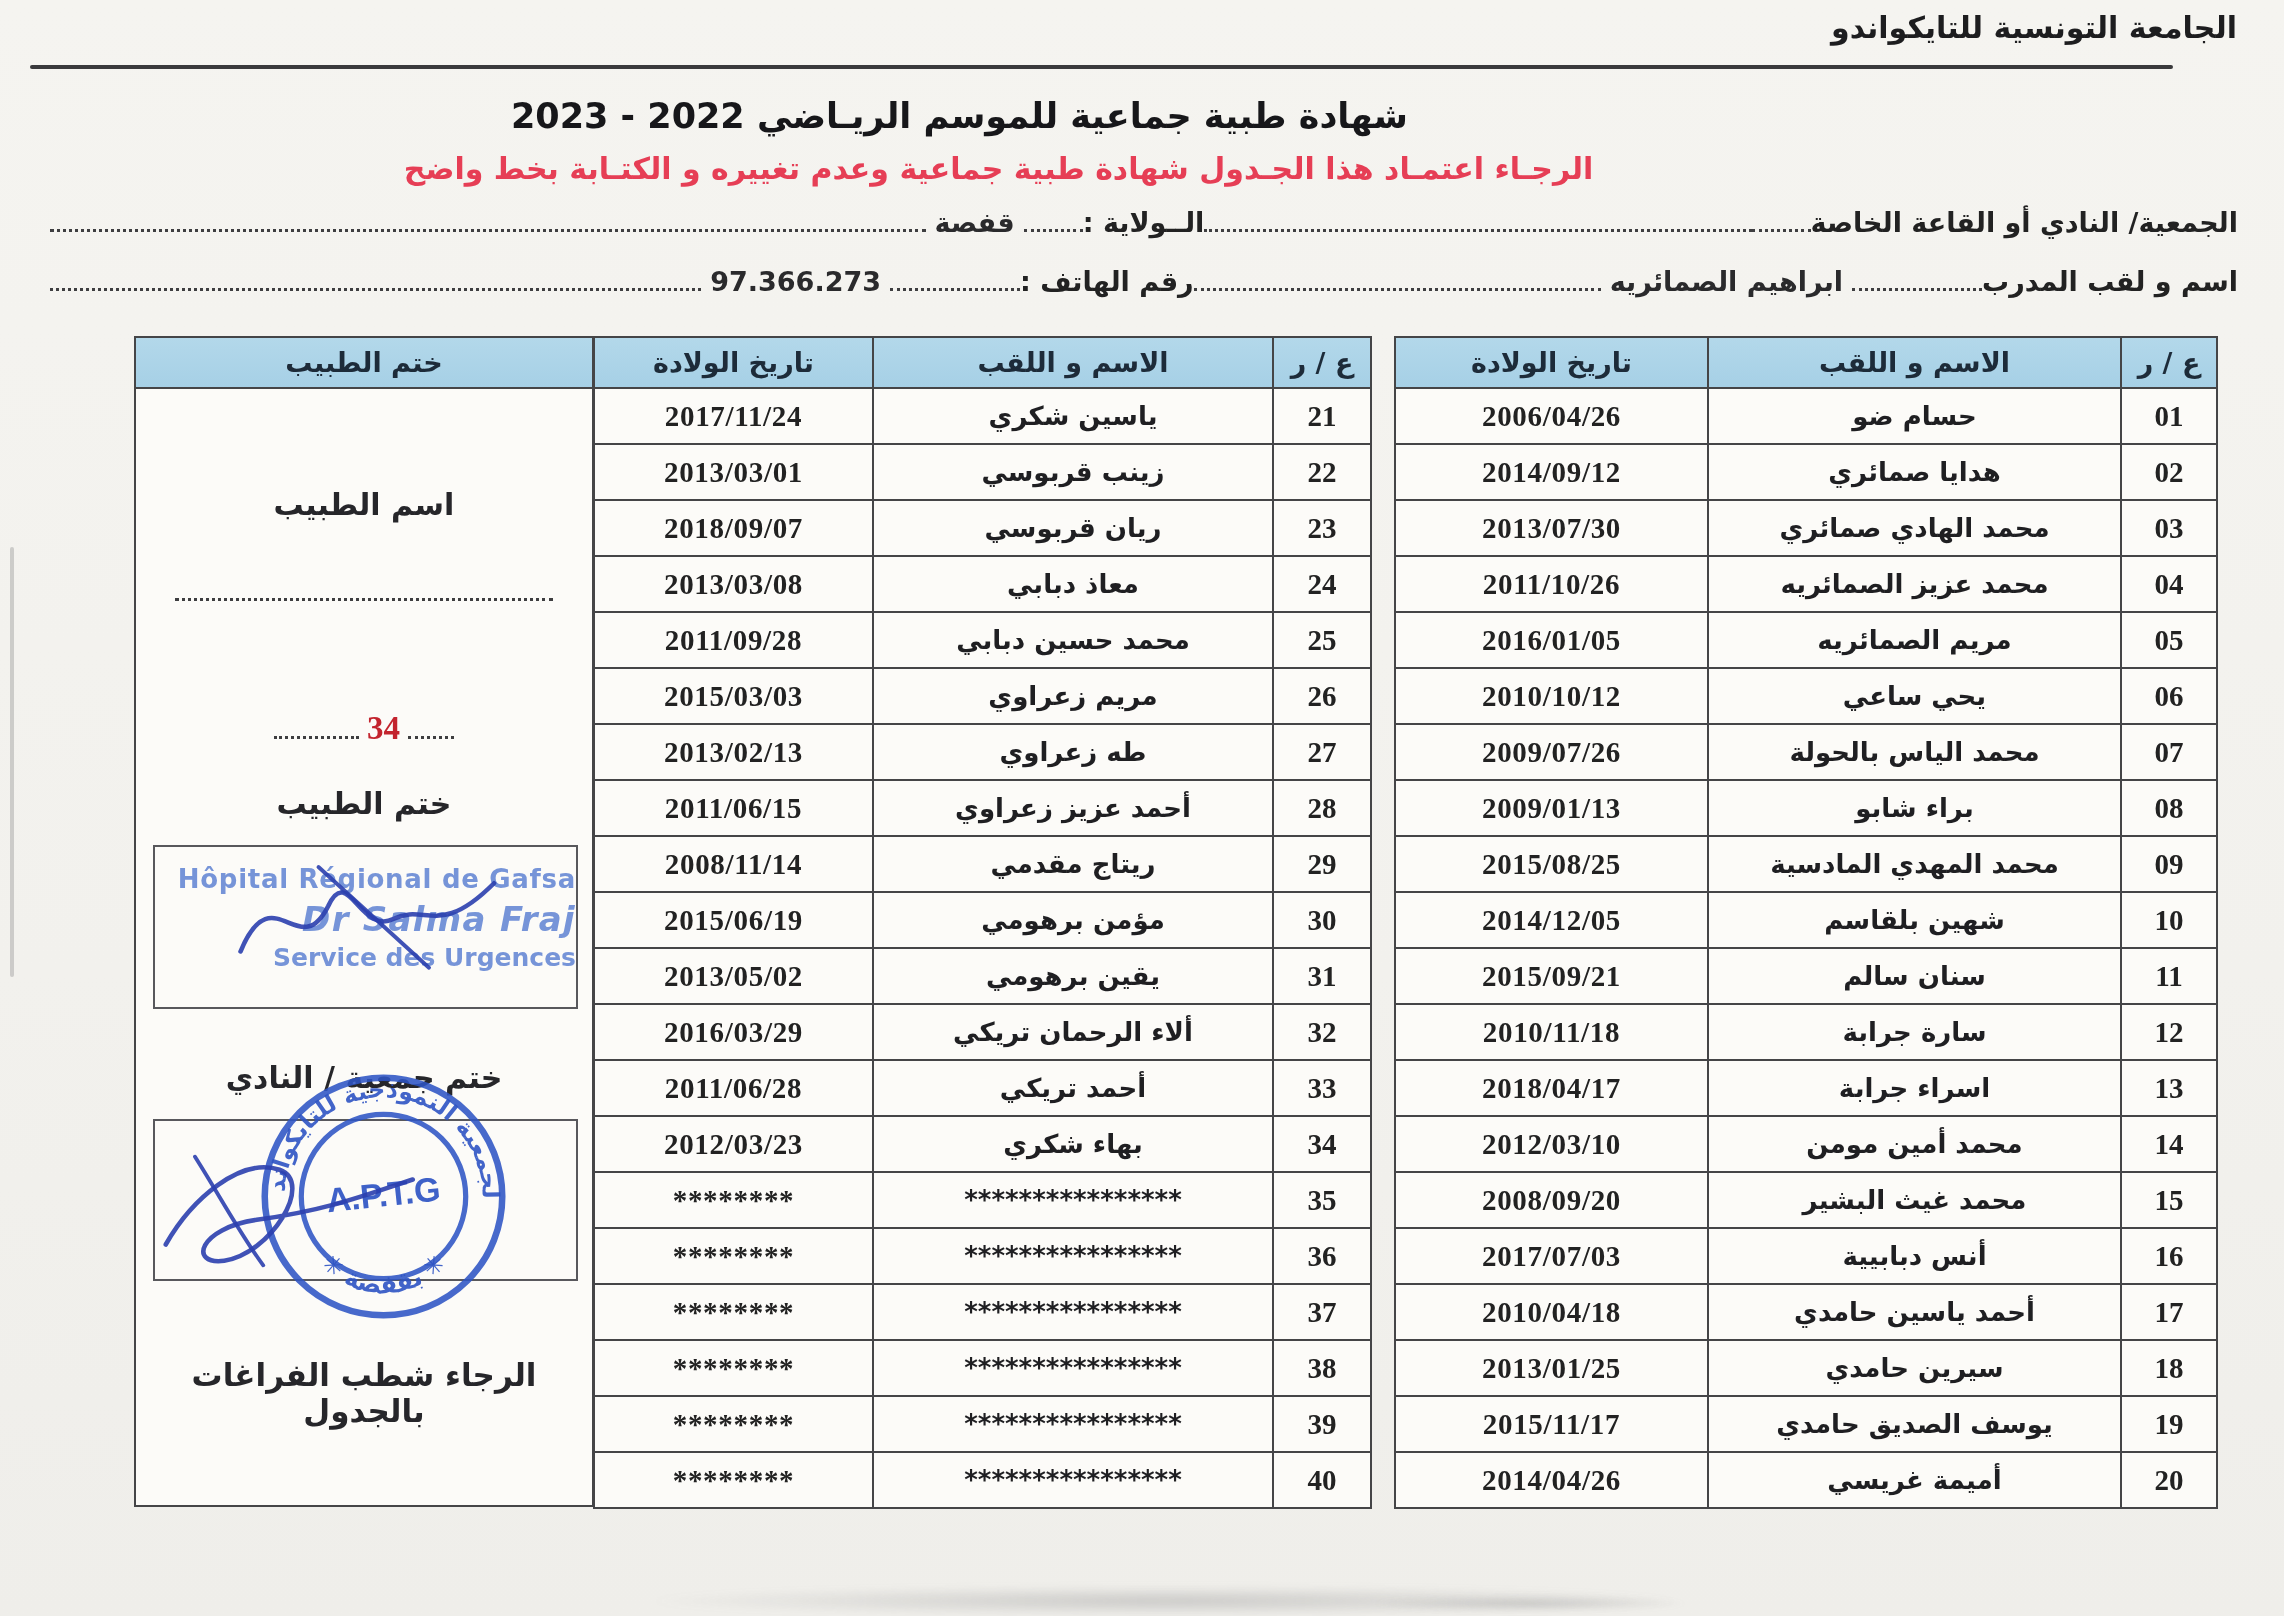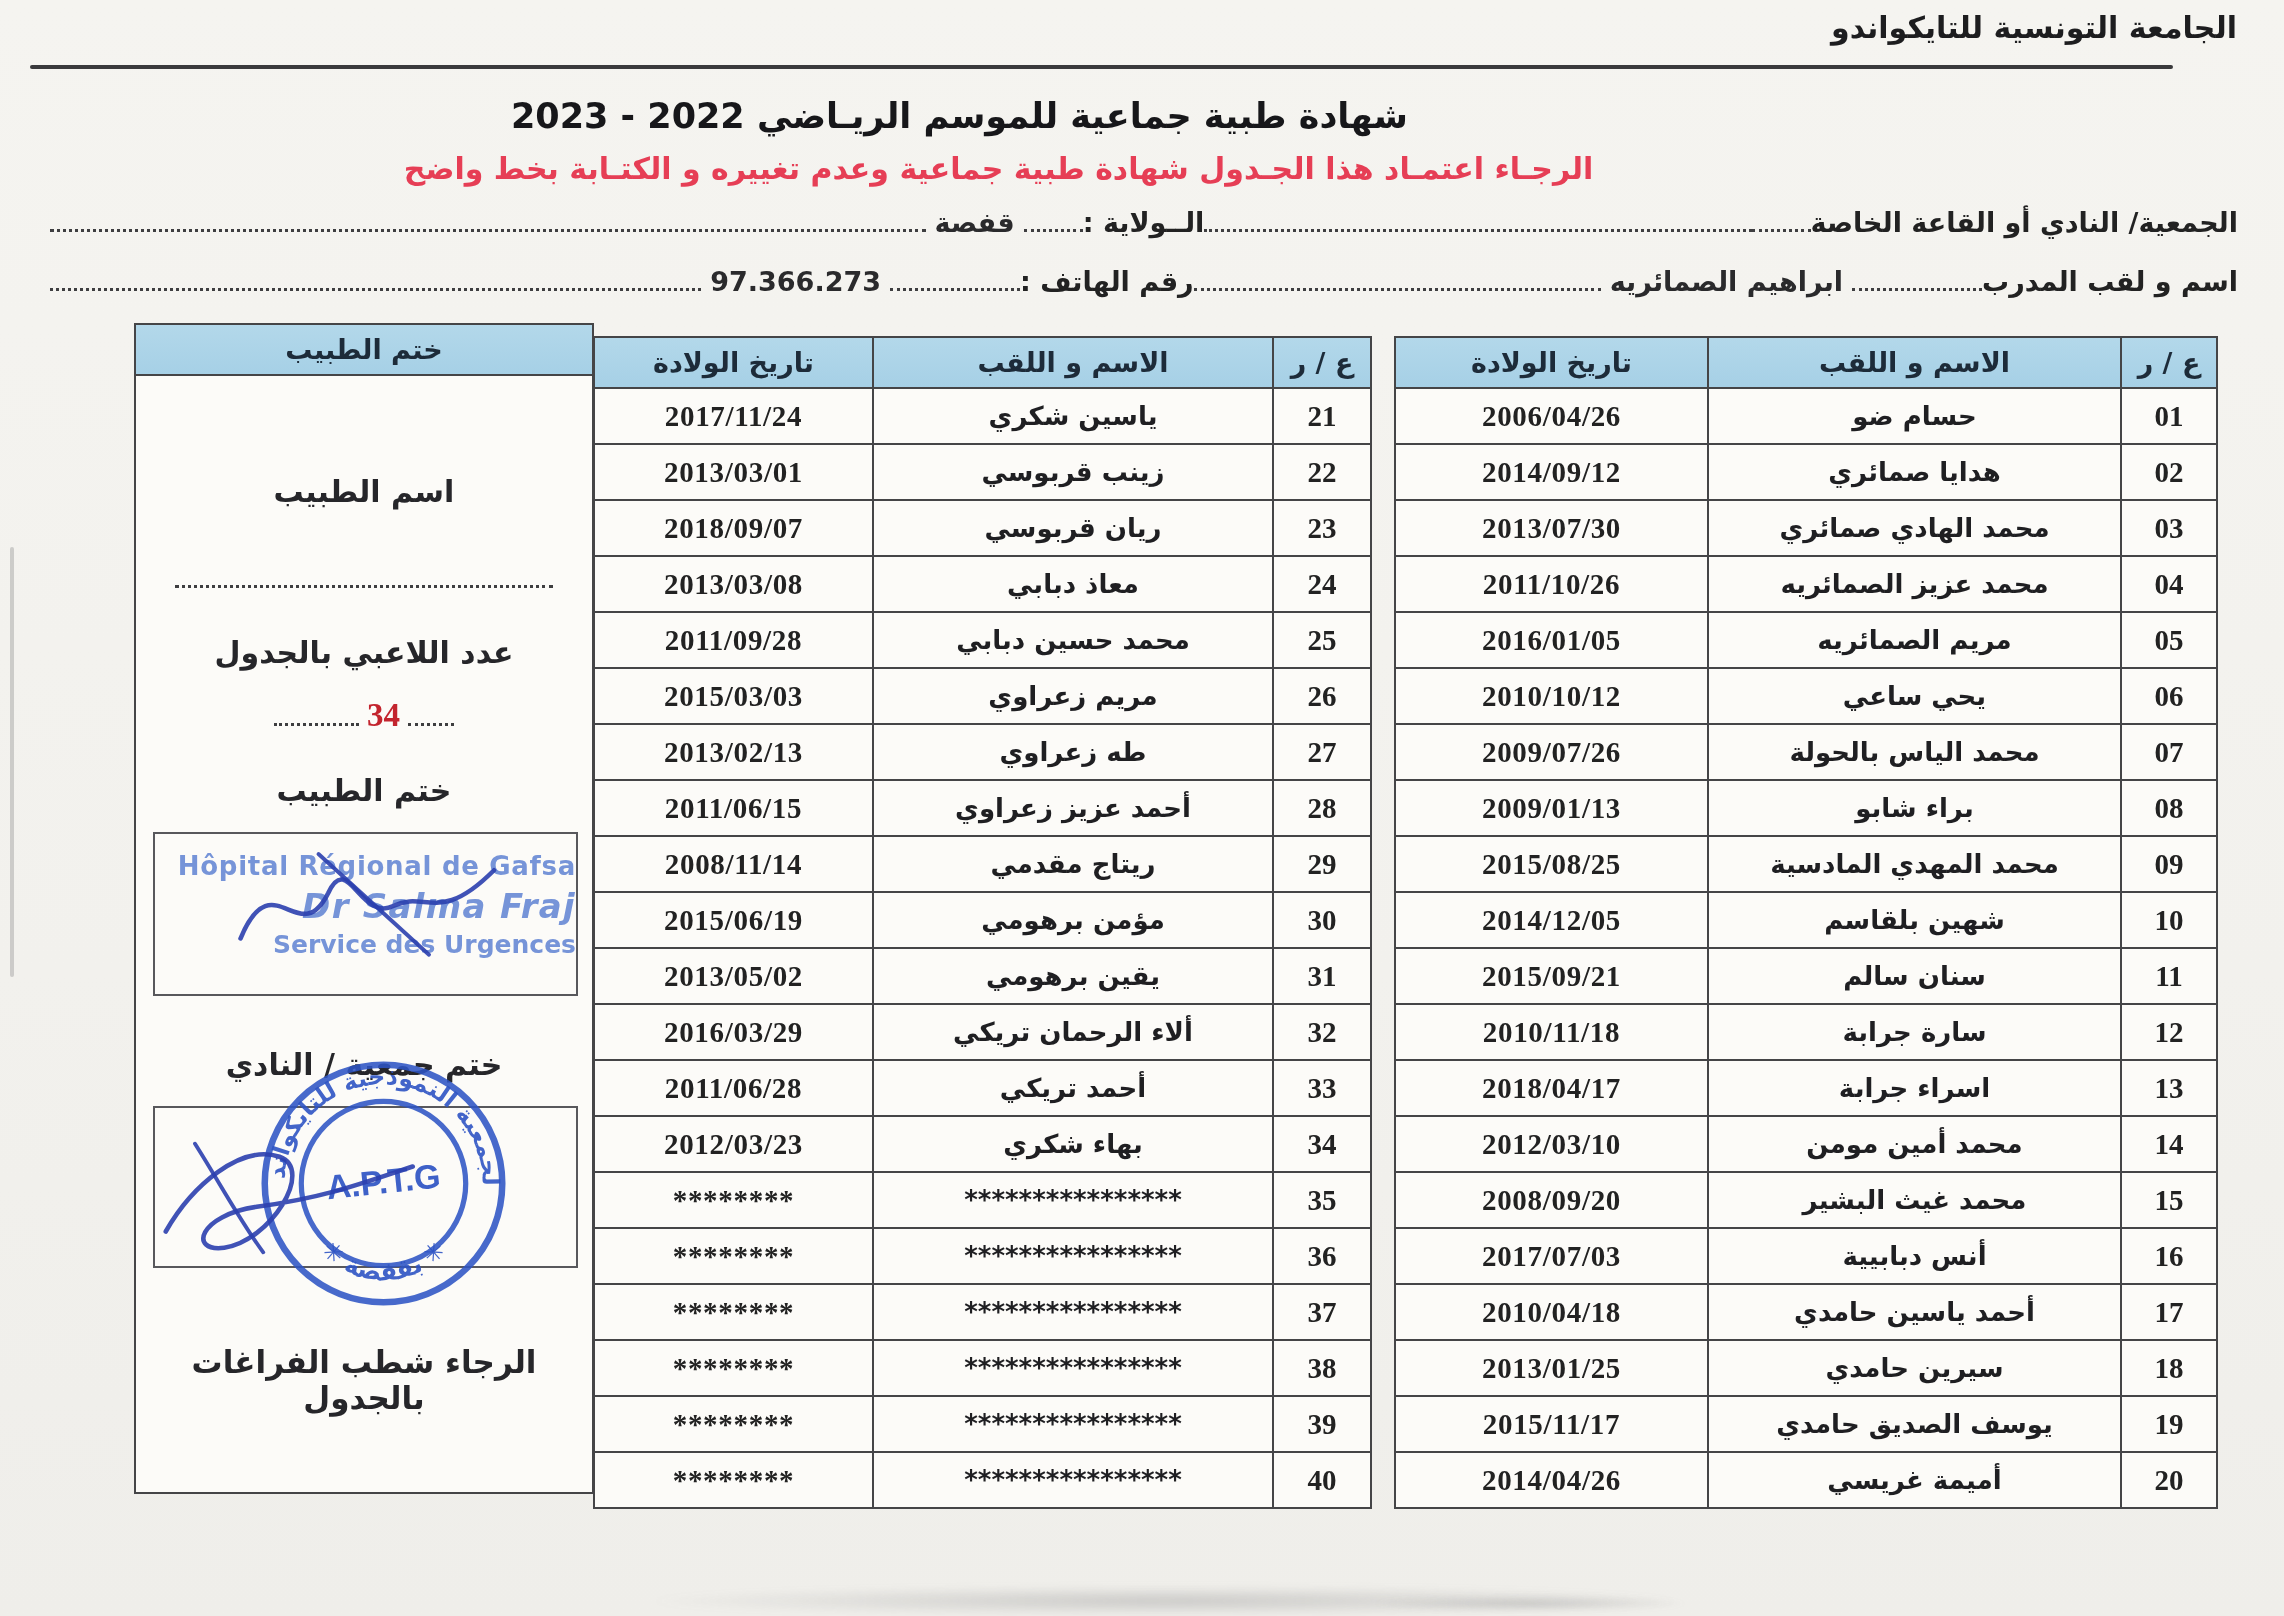--- a/index.html
+++ b/index.html
@@ -38,21 +38,21 @@
     font-size:27px; font-weight:bold; color:#1d2b39; text-align:center;
   }
   .ptable td { height:56px; text-align:center; vertical-align:middle; padding:0 5.2px; overflow:hidden; }
   .c-no  { font-family:"Liberation Serif", serif; font-size:29px; font-weight:bold; color:#222; }
   .c-name{ font-size:26px; font-weight:bold; color:#1f1f22; white-space:nowrap; }
   .c-dob { font-family:"Liberation Serif", serif; font-size:29px; font-weight:bold; color:#222; letter-spacing:0.7px; white-space:nowrap; }
   #table-left  { left:593px;  width:777px; }
   #table-right { left:1394px; width:822px; }
 
   
-  .doctor-col { position:absolute; top:323px; left:134px; width:460px; height:1171px; border:2px solid #454547; background:#fcfbf8; }
+  .doctor-col { position:absolute; top:336px; left:134px; width:460px; height:1171px; border:2px solid #454547; background:#fcfbf8; }
   .doctor-col .hdr {
     height:51px; background:linear-gradient(180deg,#b3d8ea 0%,#a6d0e6 100%);
     border-bottom:2px solid #454547; display:flex; align-items:center; justify-content:center;
     font-size:27px; font-weight:bold; color:#1d2b39;
   }
   .doc-body { position:relative; height:1117px; }
   .doc-item { position:absolute; left:0; right:0; text-align:center; font-weight:bold; color:#26262a; }
   .t-docname { top:98px;  font-size:30px; }
   .dotline1  { top:208px;  left:39px; right:39px; height:3.9px; border-bottom:3.9px dotted #3e3e40; position:absolute; }
   .t-count   { top:259px;  font-size:30px; }
@@ -108,21 +108,20 @@
     <span class="dots d-md"></span>
     <span class="fill-value">97.366.273</span>
     <span class="dots grow2"></span>
   </div>
 
   <div class="doctor-col">
     <div class="hdr">ختم الطبيب</div>
     <div class="doc-body">
       <div class="doc-item t-docname">اسم الطبيب</div>
       <div class="dotline1"></div>
-      <div class="doc-item t-count">عدد اللاعبي بالجدول</div>
       <div class="doc-item countline">
         <span class="dots" style="width:46px"></span>
         <span class="count-num">34</span>
         <span class="dots" style="width:85px"></span>
       </div>
       <div class="doc-item t-docstamp">ختم الطبيب</div>
 
       <div class="hosp-box">
         <div class="hosp-line h1">Hôpital Régional de Gafsa</div>
         <div class="hosp-line h2">Dr Salma Fraj</div>

